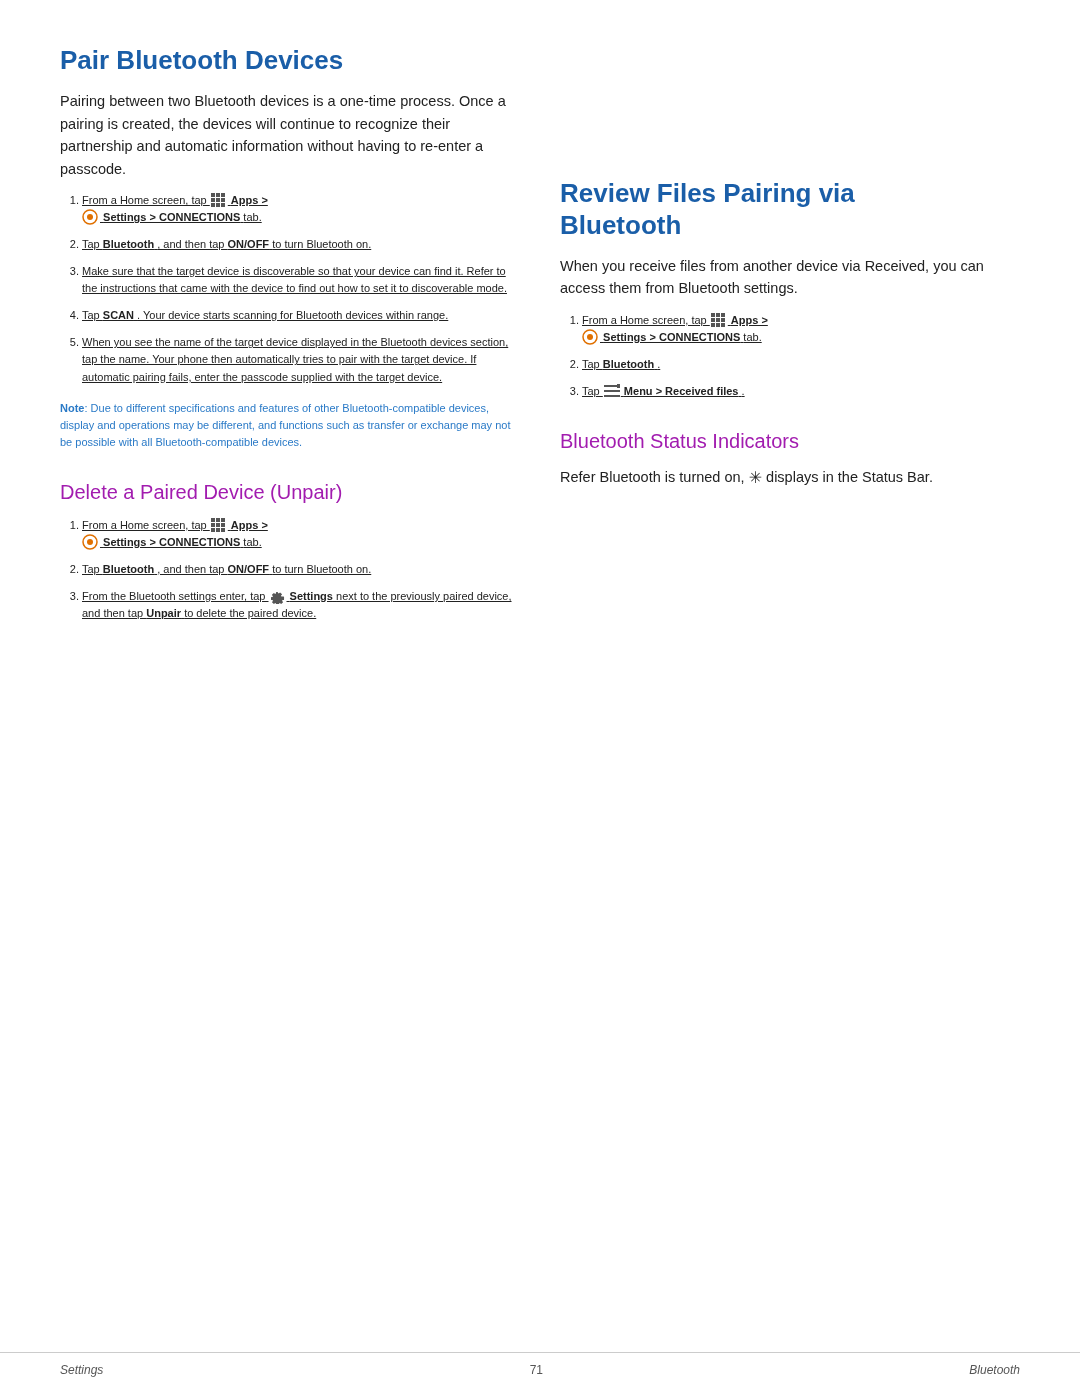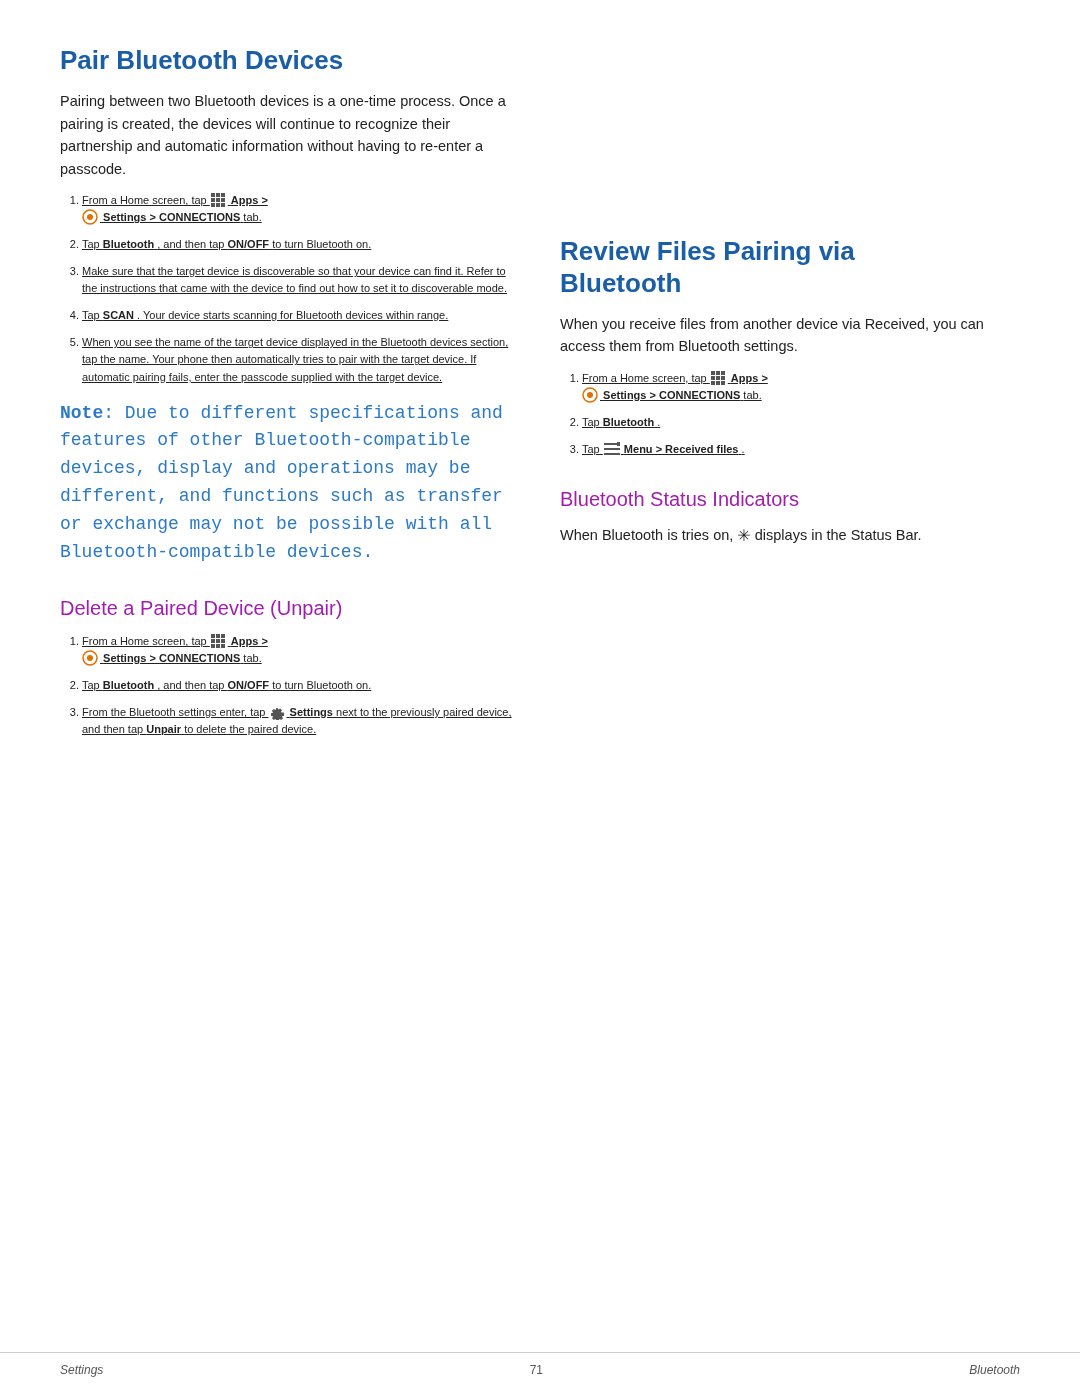--- a/index.html
+++ b/index.html
@@ -76,26 +76,25 @@
       margin-bottom: 10px;
       color: #222;
       text-decoration: underline;
     }
 
     .bold {
       font-weight: bold;
     }
 
     .note-text {
-      font-size: 18px;
+      font-size: 11px;
       color: #2a7ac7;
       line-height: 1.55;
       margin-top: 14px;
       margin-bottom: 14px;
-      font-family: Liberation Mono, monospace;
     }
 
     .note-text .note-label {
       font-weight: bold;
       color: #2a7ac7;
     }
 
     .apps-icon {
       display: inline-block;
       width: 16px;
@@ -364,21 +363,21 @@
             </svg>
           </span>
           <span class="bold">Menu &gt; Received files</span>
           <span>.</span>
         </li>
       </ol>
 
       <h2>Bluetooth Status Indicators</h2>
 
       <p>
-        <span>When Bluetooth is tries on,</span>
+        <span>Refer Bluetooth is turned on,</span>
         <span class="bluetooth-star"> ✳ </span>
         <span>displays in the Status Bar.</span>
       </p>
 
     </div>
   </div>
 
   <div class="footer">
     <span class="footer-left">Settings</span>
     <span class="footer-center">71</span>

